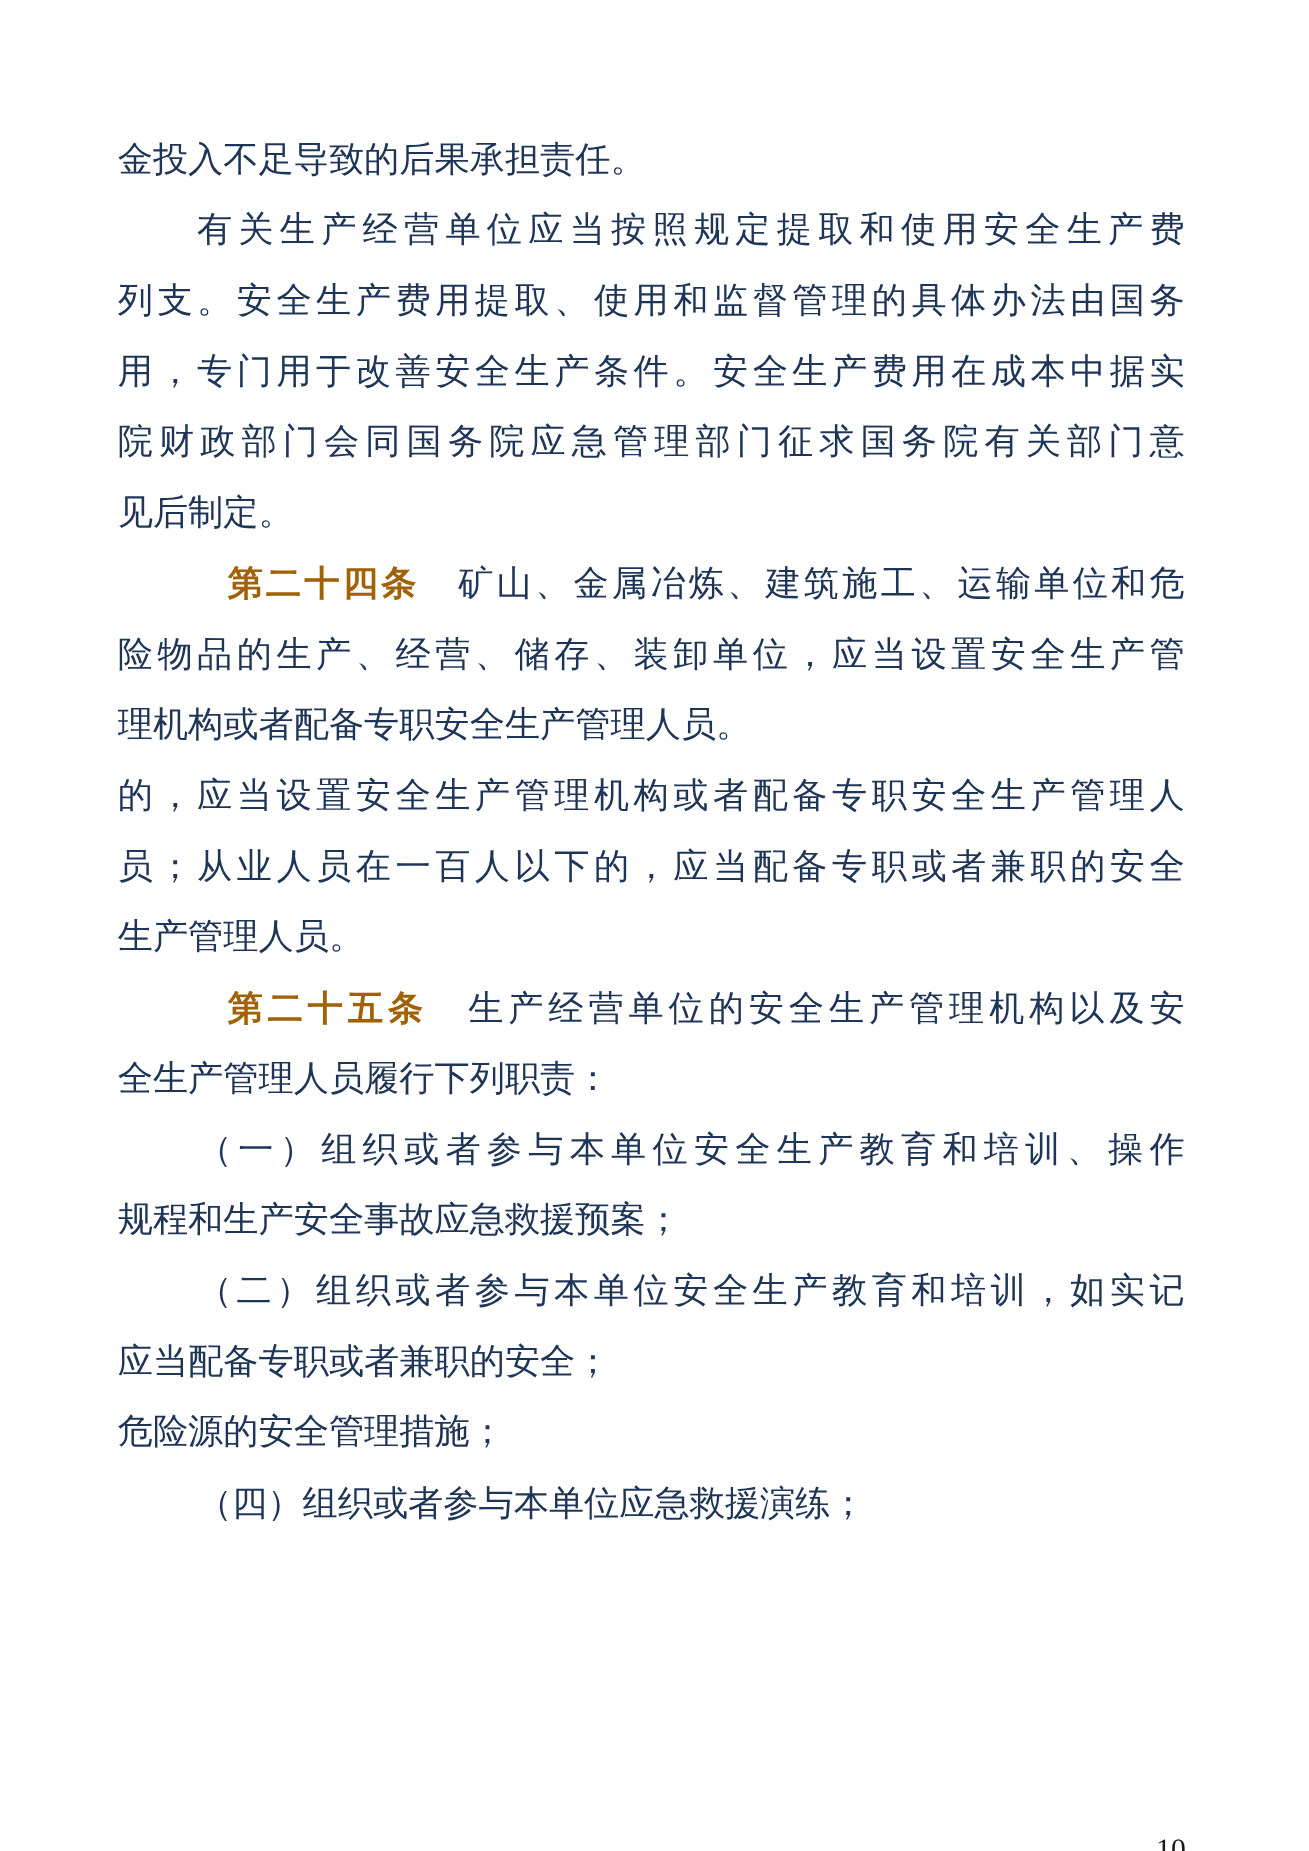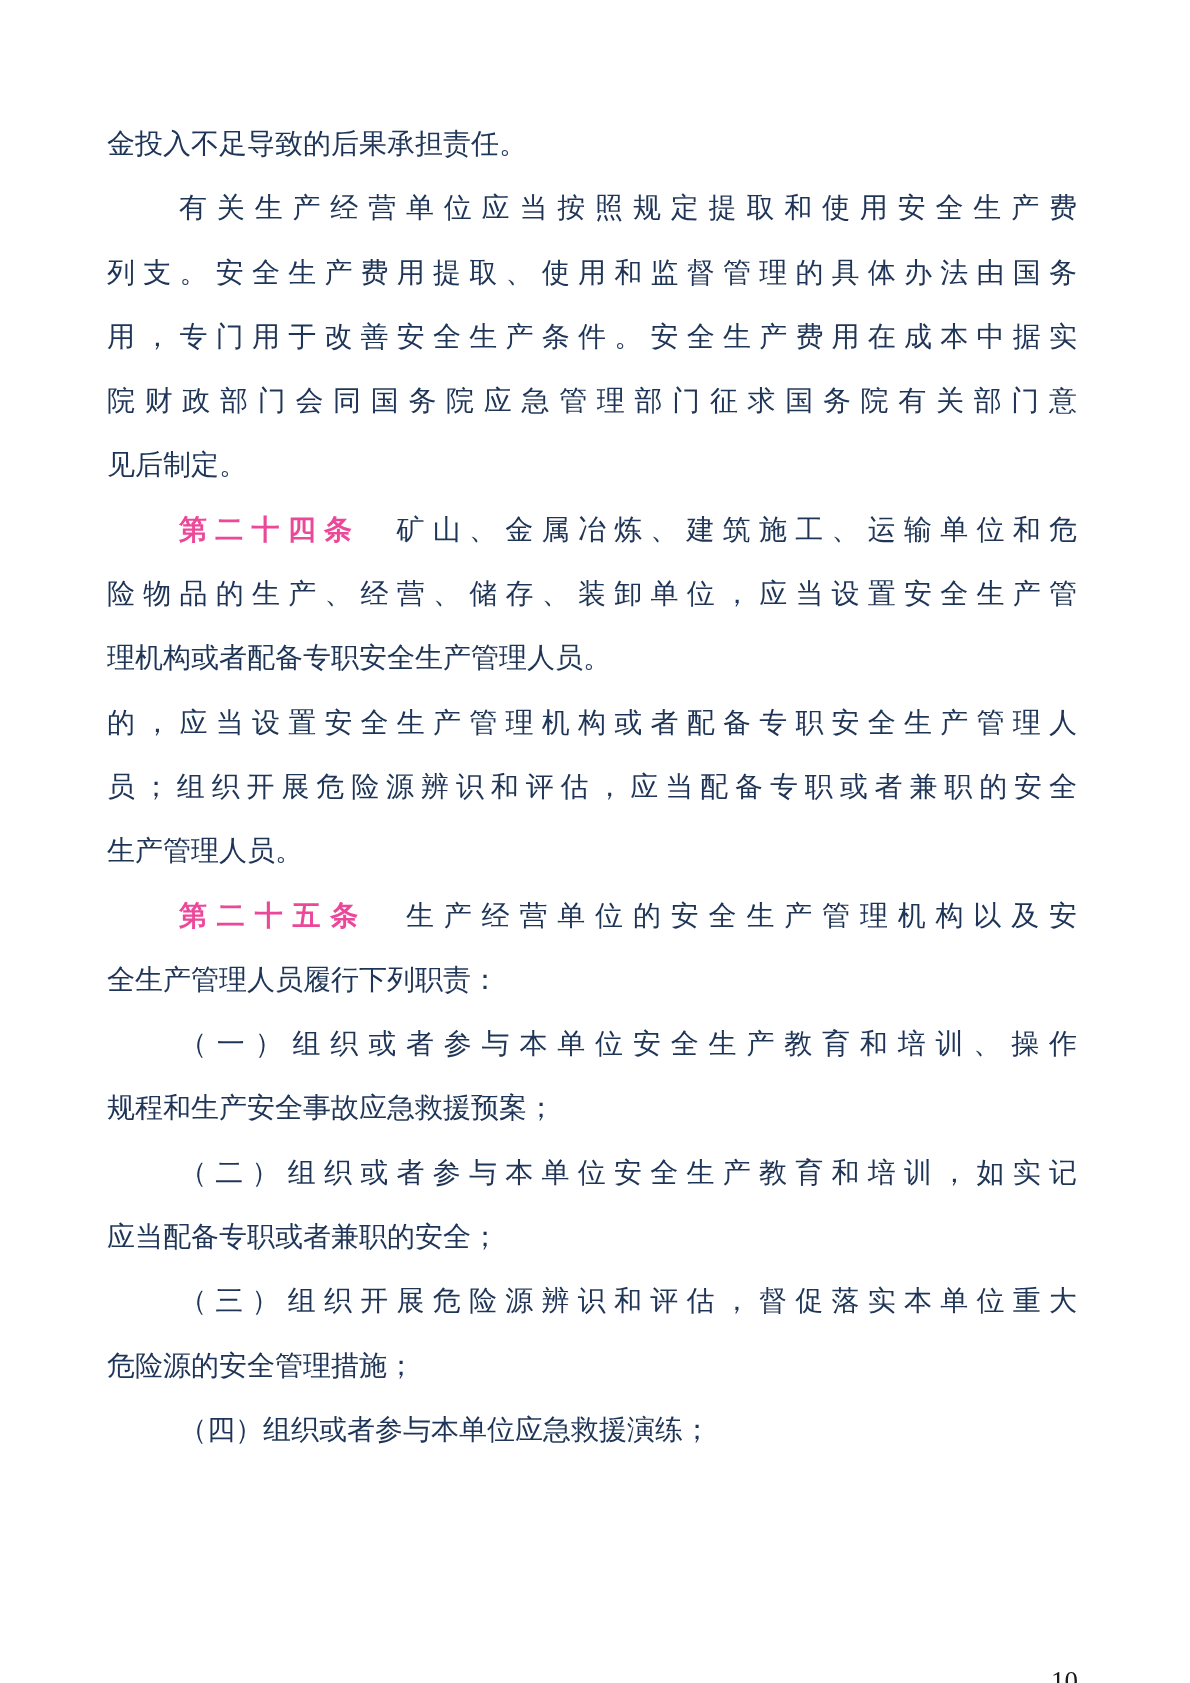--- a/index.html
+++ b/index.html
@@ -14,21 +14,21 @@
     margin: 0 auto;
     background: #ffffff;
     overflow: hidden;
     font-family: "Liberation Serif", "DejaVu Serif", serif;
   }
   .doc-body {
     position: absolute;
     left: 107px;
     top: 112px;
     width: 970px;
-    font-size: 28px;
+    font-size: 32px;
     line-height: 64.3px;
     color: #1f3557;
     letter-spacing: 0;
   }
   .line {
     text-align: justify;
     text-align-last: justify;
     text-justify: inter-character;
     height: 64.3px;
     overflow: hidden;
@@ -39,21 +39,22 @@
     text-align-last: left;
     white-space: normal;
   }
   .line.indent {
     padding-left: 72px;
     text-align: center;
   }
   .article-no {
     font-family: "Liberation Sans", "DejaVu Sans", sans-serif;
     font-weight: 700;
-    color: #ec4899;
+    color: #a16207;
+    margin-left: 28px;
   }
   .page-number {
     position: absolute;
     right: 112px;
     top: 1665px;
     font-size: 27px;
     line-height: 32px;
     color: #1a1a1a;
     font-family: "Liberation Serif", "DejaVu Serif", serif;
   }
@@ -66,26 +67,25 @@
       <div class="line final">金投入不足导致的后果承担责任。</div>
       <div class="line indent">有关生产经营单位应当按照规定提取和使用安全生产费</div>
       <div class="line">列支。安全生产费用提取、使用和监督管理的具体办法由国务</div>
       <div class="line">用，专门用于改善安全生产条件。安全生产费用在成本中据实</div>
       <div class="line">院财政部门会同国务院应急管理部门征求国务院有关部门意</div>
       <div class="line final">见后制定。</div>
       <div class="line indent"><span class="article-no">第二十四条</span><span>　矿山、金属冶炼、建筑施工、运输单位和危</span></div>
       <div class="line">险物品的生产、经营、储存、装卸单位，应当设置安全生产管</div>
       <div class="line final">理机构或者配备专职安全生产管理人员。</div>
       <div class="line">的，应当设置安全生产管理机构或者配备专职安全生产管理人</div>
-      <div class="line">员；组织开展危险源辨识和评估，应当配备专职或者兼职的安全</div>
+      <div class="line">员；从业人员在一百人以下的，应当配备专职或者兼职的安全</div>
       <div class="line final">生产管理人员。</div>
       <div class="line indent"><span class="article-no">第二十五条</span><span>　生产经营单位的安全生产管理机构以及安</span></div>
       <div class="line final">全生产管理人员履行下列职责：</div>
       <div class="line indent">（一）组织或者参与本单位安全生产教育和培训、操作</div>
       <div class="line final">规程和生产安全事故应急救援预案；</div>
       <div class="line indent">（二）组织或者参与本单位安全生产教育和培训，如实记</div>
       <div class="line final">应当配备专职或者兼职的安全；</div>
-      <div class="line indent">（三）组织开展危险源辨识和评估，督促落实本单位重大</div>
       <div class="line final">危险源的安全管理措施；</div>
       <div class="line indent final">（四）组织或者参与本单位应急救援演练；</div>
     </div>
   <div class="page-number">10</div>
 </div>
 
 </body></html>

